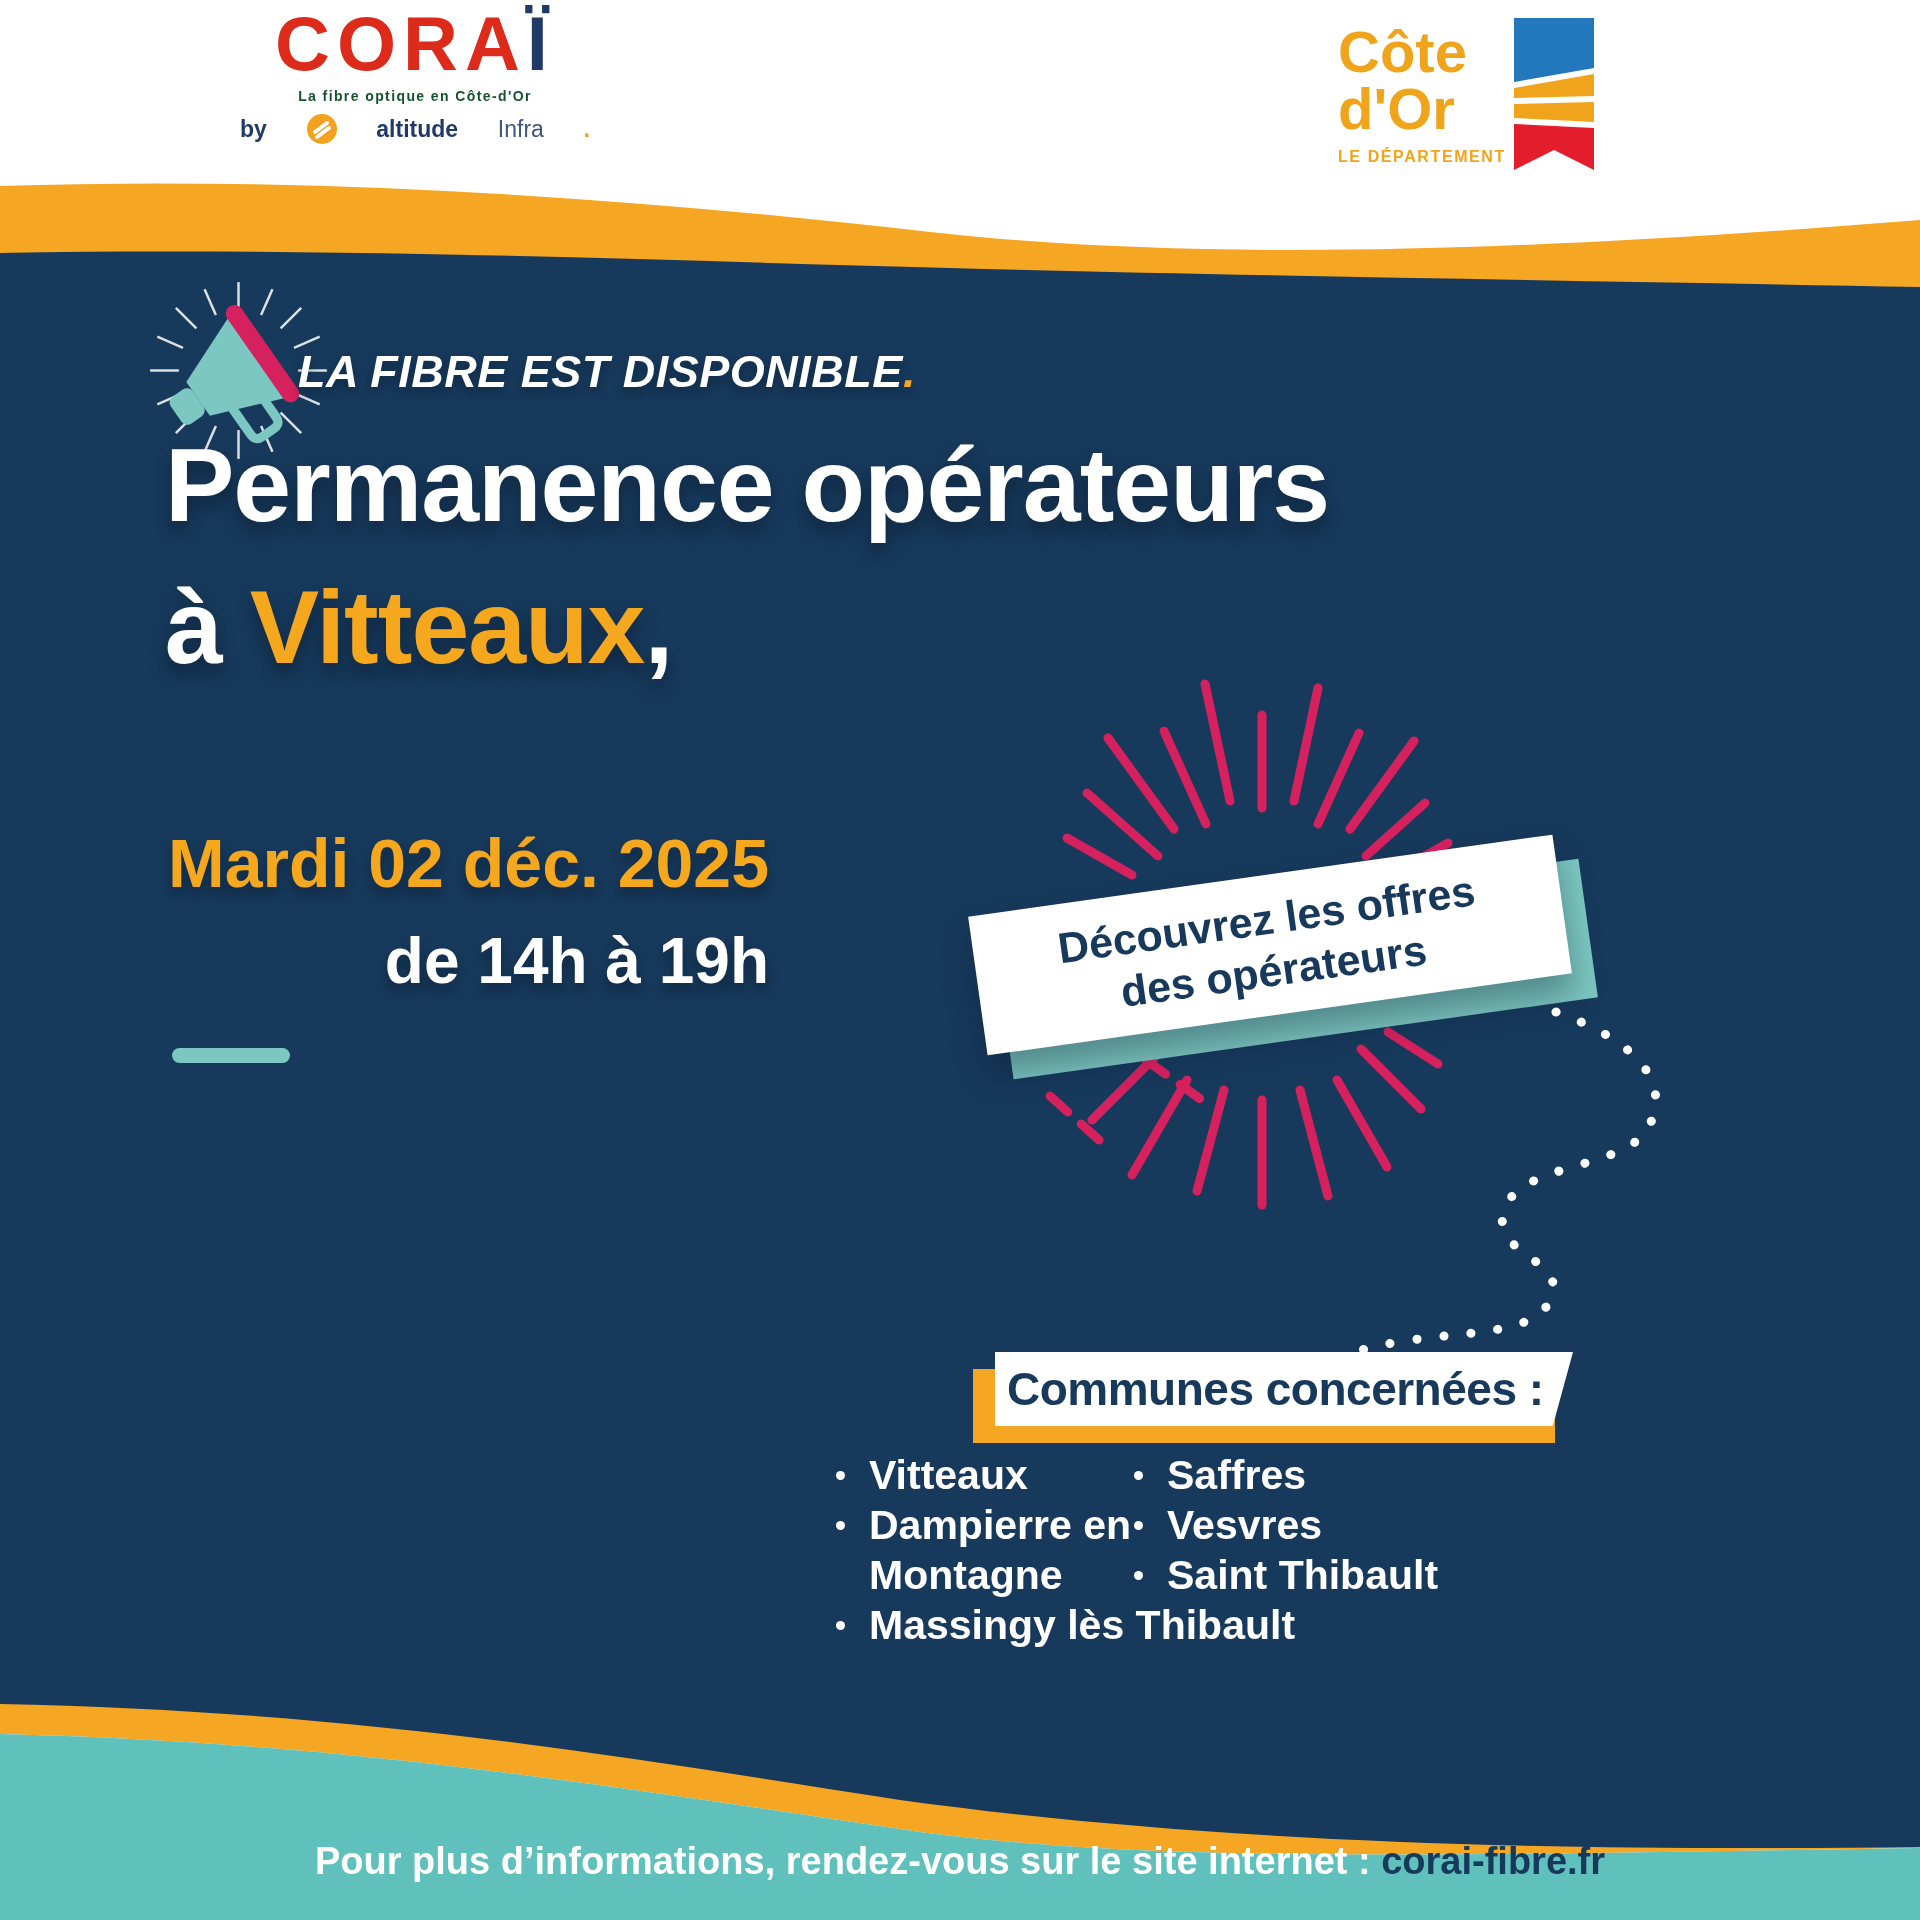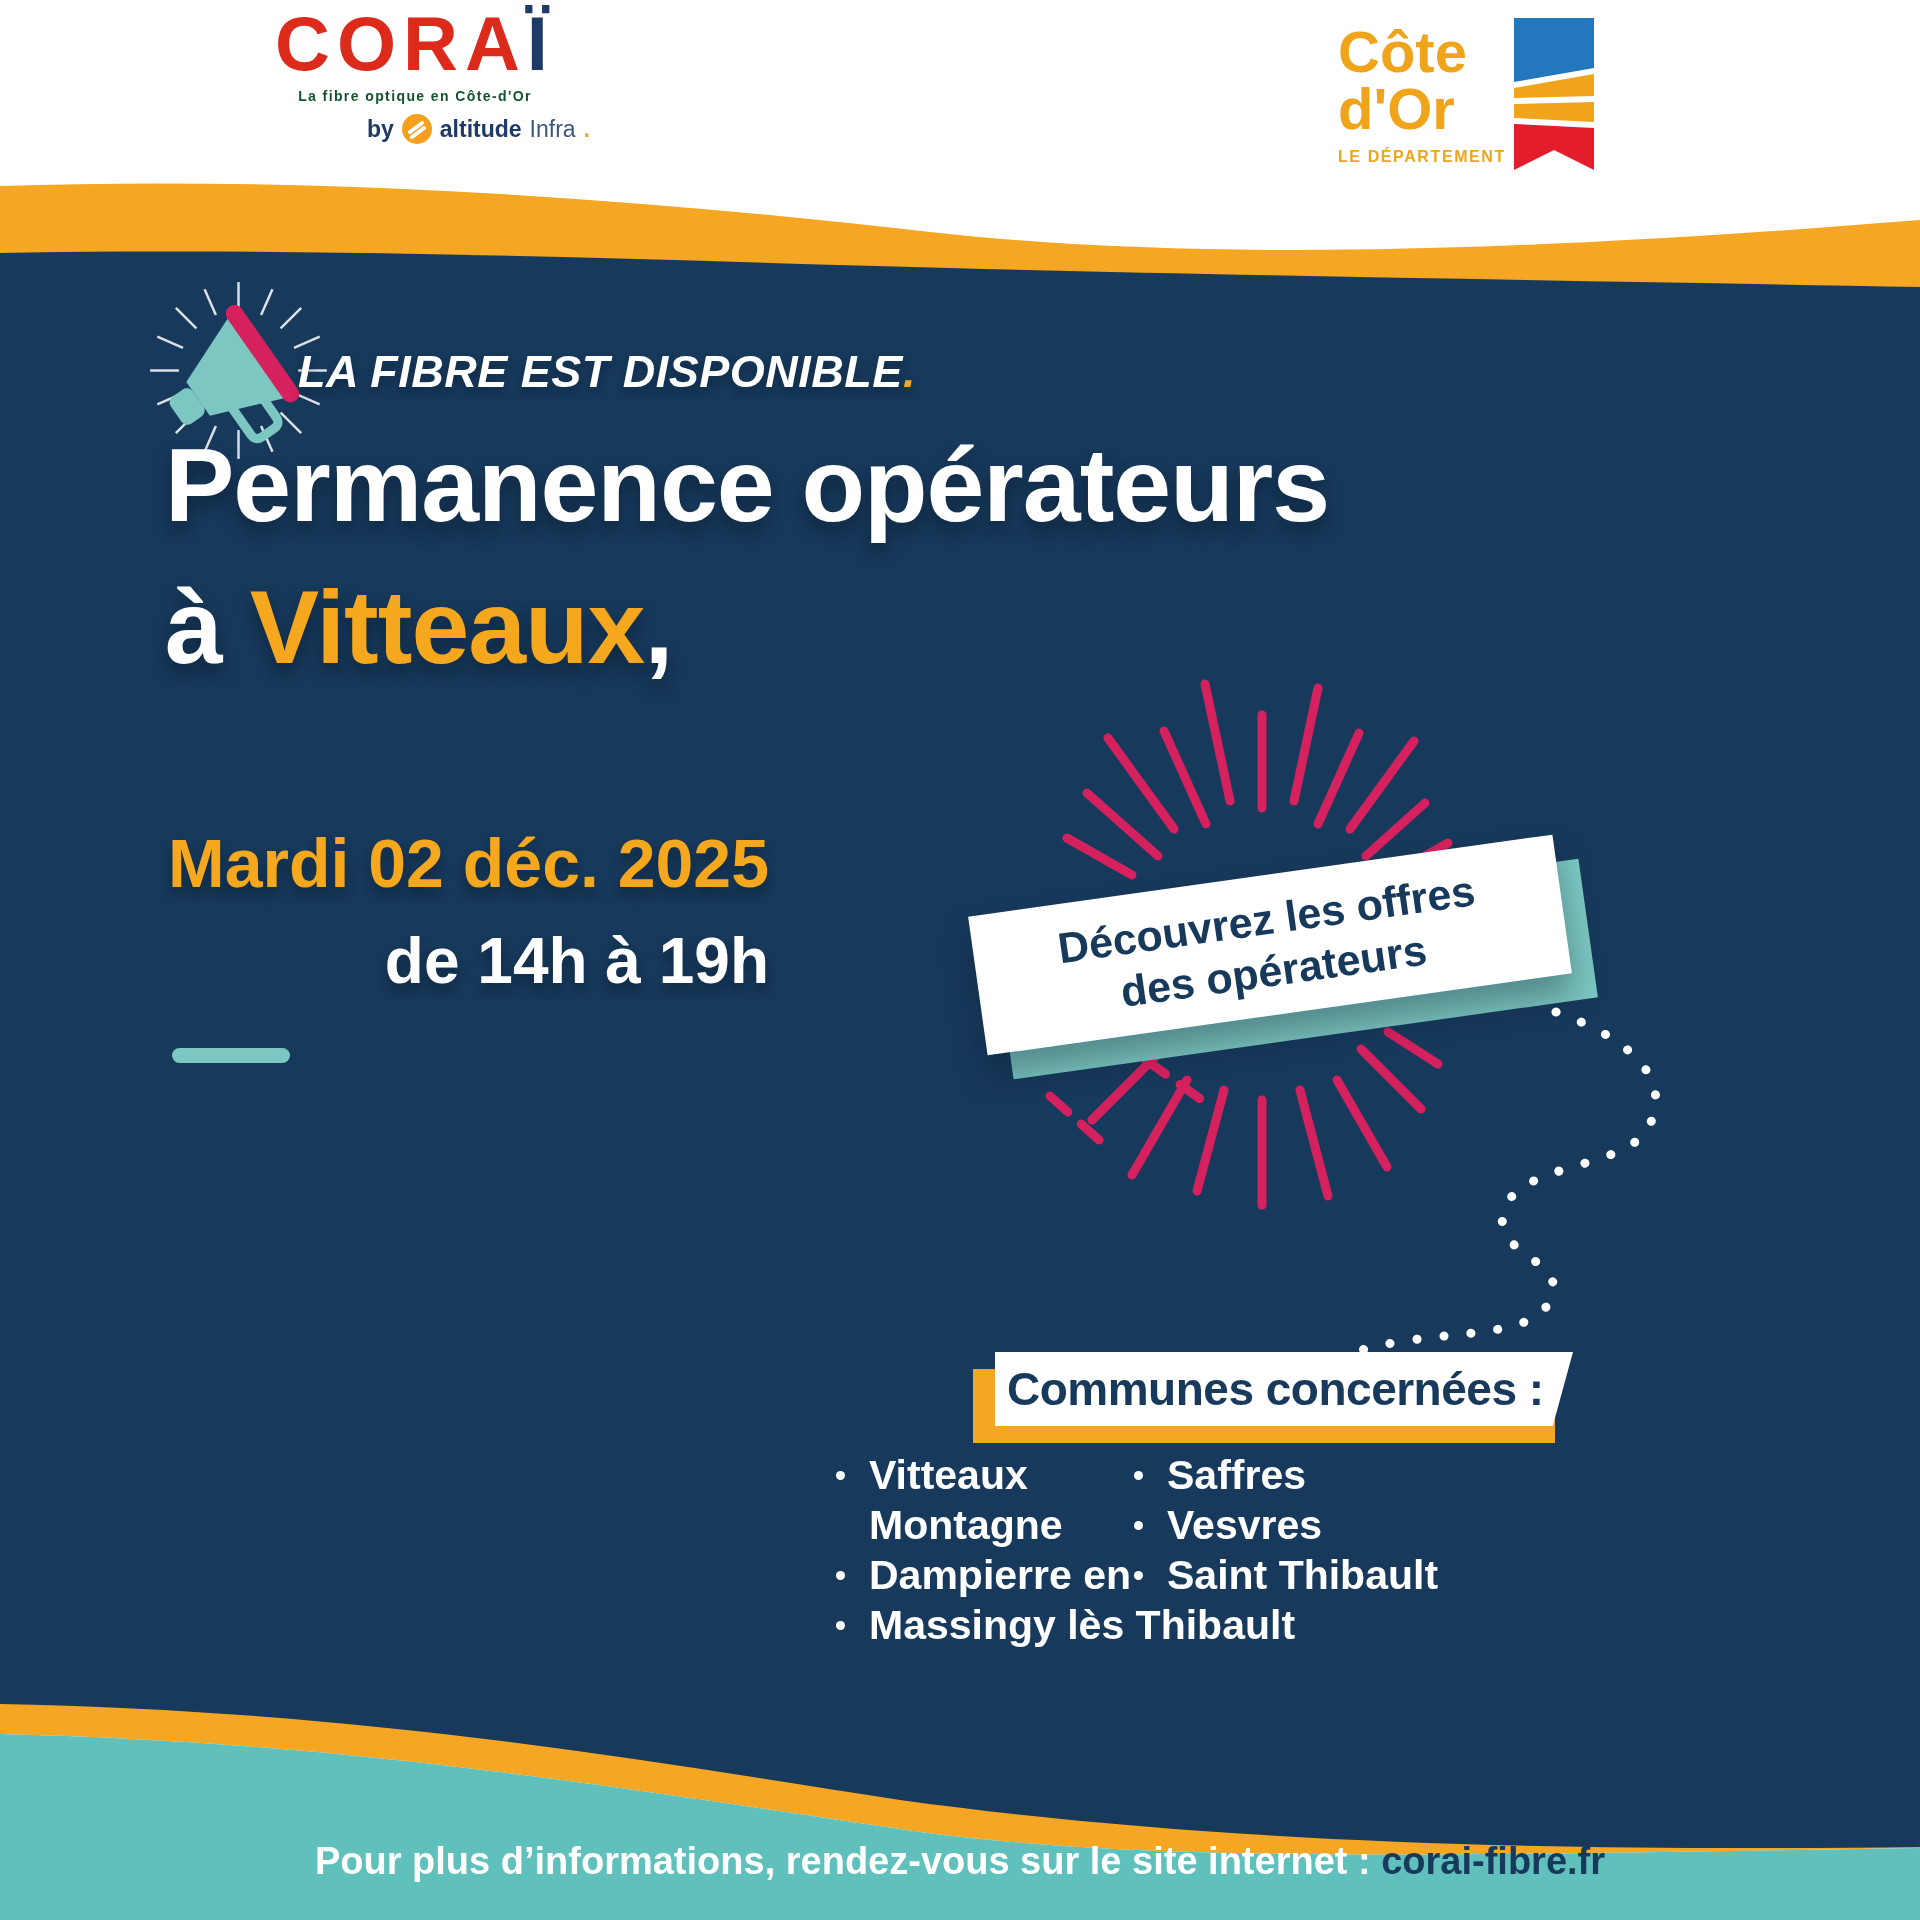--- a/index.html
+++ b/index.html
@@ -8,21 +8,21 @@
     font-family:"Liberation Sans",sans-serif;background:#ffffff;
   }
   svg.bg{position:absolute;left:0;top:0;width:1920px;height:1920px;}
 
   
   .corai-logo{position:absolute;left:240px;top:6px;width:350px;text-align:center;}
   .corai-word{font-size:76px;font-weight:800;letter-spacing:7px;line-height:1.0;}
   .corai-word .red{color:#dc2a1b;}
   .corai-word .navy{color:#1f3a66;}
   .corai-tagline{margin-top:6px;font-size:14px;font-weight:800;color:#14532d;letter-spacing:1.4px;}
-  .corai-byline{margin-top:10px;font-size:23px;font-weight:700;color:#1f3a66;display:flex;align-items:center;justify-content:flex-end;gap:8px;}
+  .corai-byline{margin-top:10px;font-size:23px;font-weight:700;color:#1f3a66;display:flex;align-items:center;justify-content:space-between;gap:8px;}
   .corai-byline .brand{font-weight:800;}
   .corai-byline .suffix{font-weight:400;color:#3c567e;}
   .corai-byline .dot-orange{color:#f5a01e;}
   .alt-icon{width:30px;height:30px;}
 
   .cdor{position:absolute;left:1330px;top:18px;width:290px;}
   .cdor-text{position:absolute;left:8px;top:6px;width:172px;text-align:left;color:#f0a41b;}
   .cdor-line{font-size:58px;font-weight:800;line-height:0.98;}
   .cdor-sub{margin-top:10px;font-size:16px;font-weight:700;letter-spacing:1.6px;}
   .cdor-flag{position:absolute;left:184px;top:0;width:80px;height:152px;}
@@ -220,27 +220,27 @@
   <div class="communes-shadow"></div>
   <div class="communes-box">
     <span>Communes concernées :</span>
   </div>
 
   <div class="commune-col left">
     <div class="commune-row">
         <span class="dot"></span>
         <span>Vitteaux</span>
       </div>
+    <div class="commune-row">
+        <span class="dot"></span>
+        <span>Dampierre en</span>
+      </div>
     <div class="commune-row no-bullet">
         <span class="dot"></span>
         <span>Montagne</span>
-      </div>
-    <div class="commune-row">
-        <span class="dot"></span>
-        <span>Dampierre en</span>
       </div>
     <div class="commune-row">
         <span class="dot"></span>
         <span>Massingy lès Thibault</span>
       </div>
   </div>
   <div class="commune-col right">
     <div class="commune-row">
         <span class="dot"></span>
         <span>Saffres</span>

